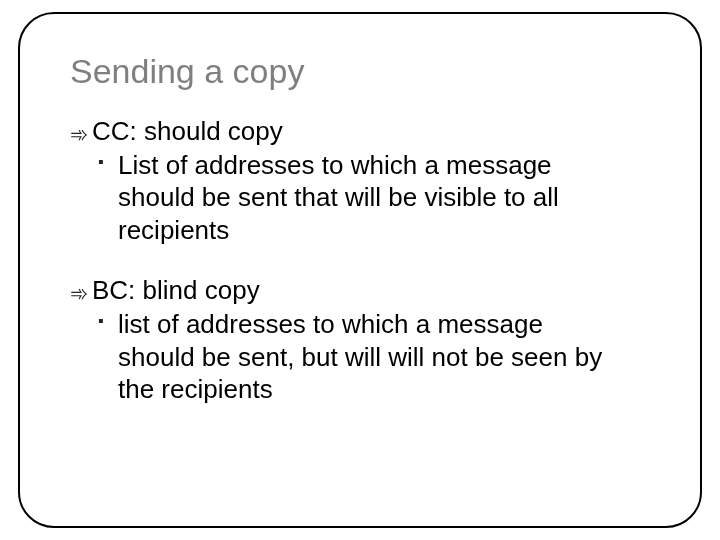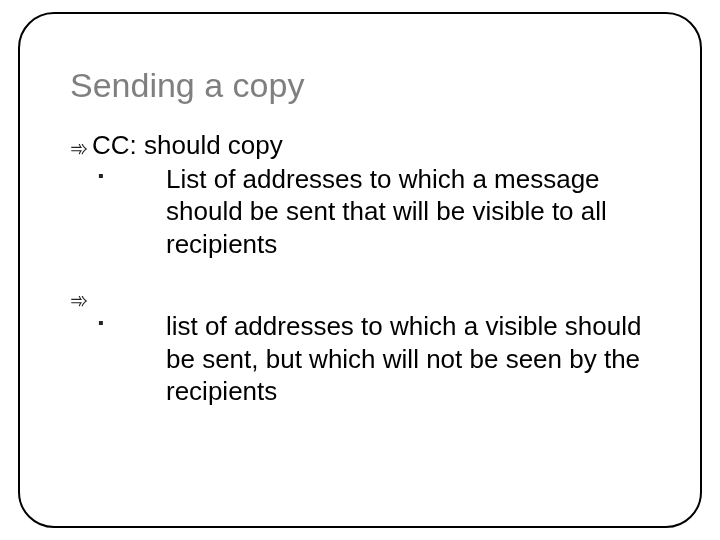--- a/index.html
+++ b/index.html
@@ -22,21 +22,21 @@
     box-sizing: border-box;
     width: 100%;
     height: 100%;
     border: 2px solid #000;
     border-radius: 36px;
     padding: 36px 50px 30px 50px;
   }
   .title {
     font-size: 34px;
     color: #7f7f7f;
-    margin: 16px 0 24px 0;
+    margin: 2px 0 24px 0;
     font-weight: normal;
   }
   .item {
     margin-bottom: 28px;
   }
   .item-head {
     font-size: 26px;
     line-height: 1.3;
     display: flex;
     align-items: baseline;
@@ -58,21 +58,20 @@
   }
   .square {
     width: 20px;
     flex: 0 0 20px;
     font-size: 16px;
     line-height: 1.6;
     color: #222;
   }
   .sub-text {
     max-width: 500px;
-    margin-left: 48px;
   }
 </style>
 </head>
 <body>
 
 <div class="slide">
   <div class="frame">
 
     <h1 class="title">Sending a copy</h1>
 
@@ -83,21 +82,22 @@
       </div>
       <div class="sub">
         <span class="square">▪</span>
         <span class="sub-text">List of addresses to which a message should be sent that will be visible to all recipients</span>
       </div>
     </div>
 
     <div class="item">
       <div class="item-head">
         <span class="curly">➾</span>
+        <span>BC: blind copy</span>
       </div>
       <div class="sub">
         <span class="square">▪</span>
-        <span class="sub-text"> list of addresses to which a visible should be sent, but which will not be seen by the recipients</span>
+        <span class="sub-text"> list of addresses to which a message should be sent, but will will not be seen by the recipients</span>
       </div>
     </div>
 
   </div>
 </div>
 
 </body></html>

